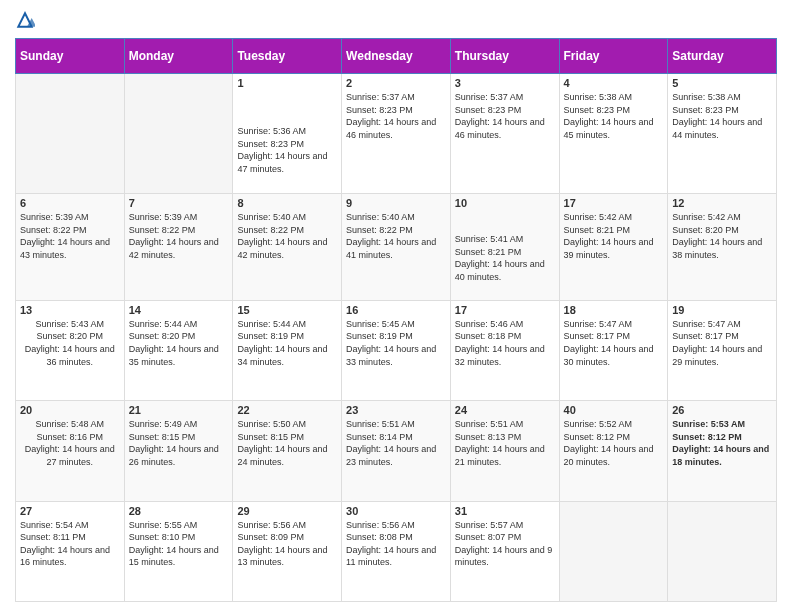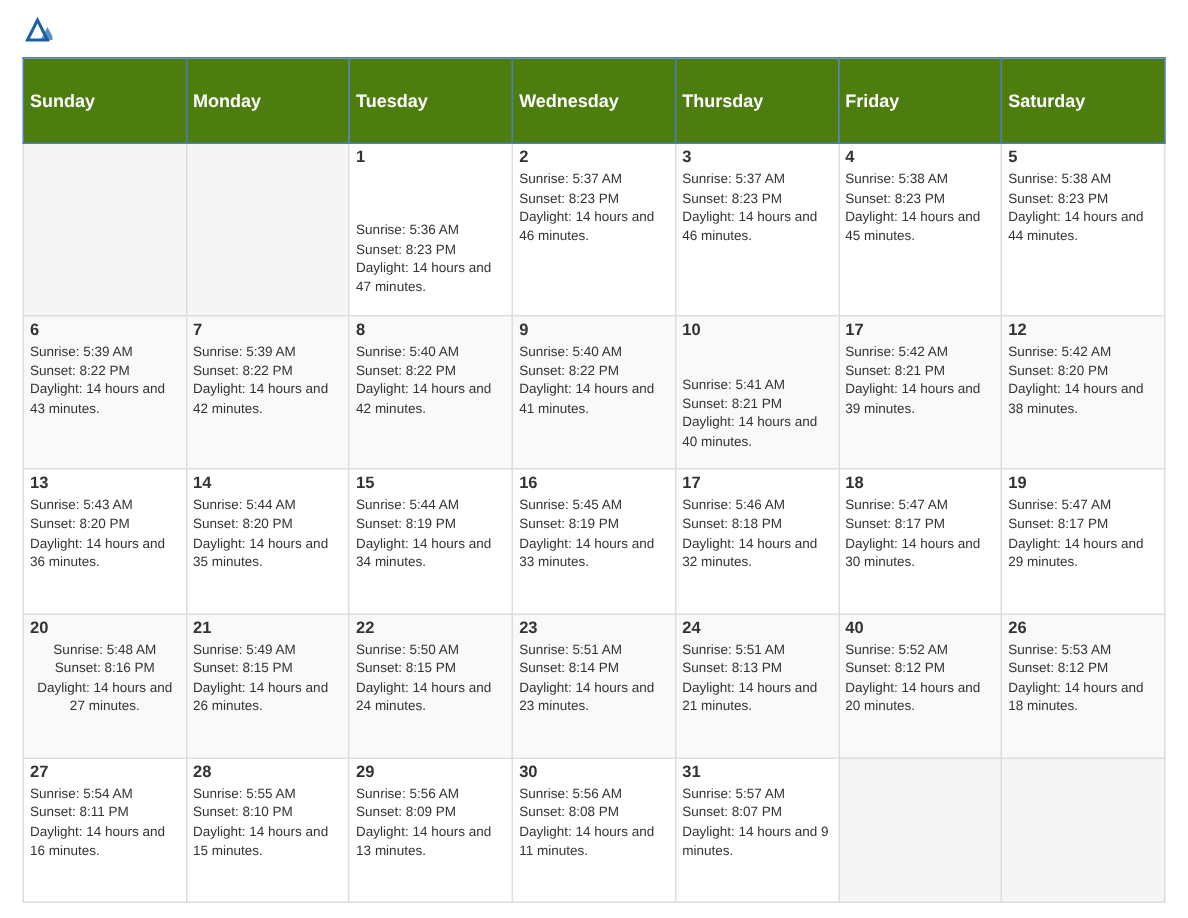--- a/index.html
+++ b/index.html
@@ -60,24 +60,24 @@
       color: #555;
     }
     .calendar {
       flex: 1;
       border: 1px solid #ccc;
       border-collapse: collapse;
       width: 100%;
       table-layout: fixed;
     }
     .calendar th {
-      background: #4d7c0f;
+      background: #a21caf;
       color: #fff;
       text-align: left;
-      padding: 21px 4px;
+      padding: 10px 4px;
       font-size: 12px;
       border: 1px solid #4a7fc0;
       margin-left: 28px;
     }
     .calendar td {
       vertical-align: top;
       padding: 3px 4px;
       font-size: 9.5px;
       color: #333;
       border: 1px solid #ddd;
@@ -210,21 +210,21 @@
           <td>
             <span class="day-number">12</span>
             <div class="day-info" style="white-space: pre-line;">Sunrise: 5:42 AM
 Sunset: 8:20 PM
 Daylight: 14 hours and 38 minutes.</div>
           </td>
         </tr>
         <tr>
           <td>
             <span class="day-number">13</span>
-            <div class="day-info" style="white-space: pre-line;">Sunrise: 5:43 AM
+            <div class="day-info" style="white-space: pre-line; text-align: center;">Sunrise: 5:43 AM
 Sunset: 8:20 PM
 Daylight: 14 hours and 36 minutes.</div>
           </td>
           <td>
             <span class="day-number">14</span>
             <div class="day-info" style="white-space: pre-line;">Sunrise: 5:44 AM
 Sunset: 8:20 PM
 Daylight: 14 hours and 35 minutes.</div>
           </td>
           <td>
@@ -290,21 +290,21 @@
 Daylight: 14 hours and 21 minutes.</div>
           </td>
           <td>
             <span class="day-number">40</span>
             <div class="day-info" style="white-space: pre-line;">Sunrise: 5:52 AM
 Sunset: 8:12 PM
 Daylight: 14 hours and 20 minutes.</div>
           </td>
           <td>
             <span class="day-number">26</span>
-            <div class="day-info" style="white-space: pre-line;">Sunrise: 5:53 AM
+            <div class="day-info" style="white-space: pre-line; font-weight: bold;">Sunrise: 5:53 AM
 Sunset: 8:12 PM
 Daylight: 14 hours and 18 minutes.</div>
           </td>
         </tr>
         <tr>
           <td>
             <span class="day-number">27</span>
             <div class="day-info" style="white-space: pre-line;">Sunrise: 5:54 AM
 Sunset: 8:11 PM
 Daylight: 14 hours and 16 minutes.</div>

